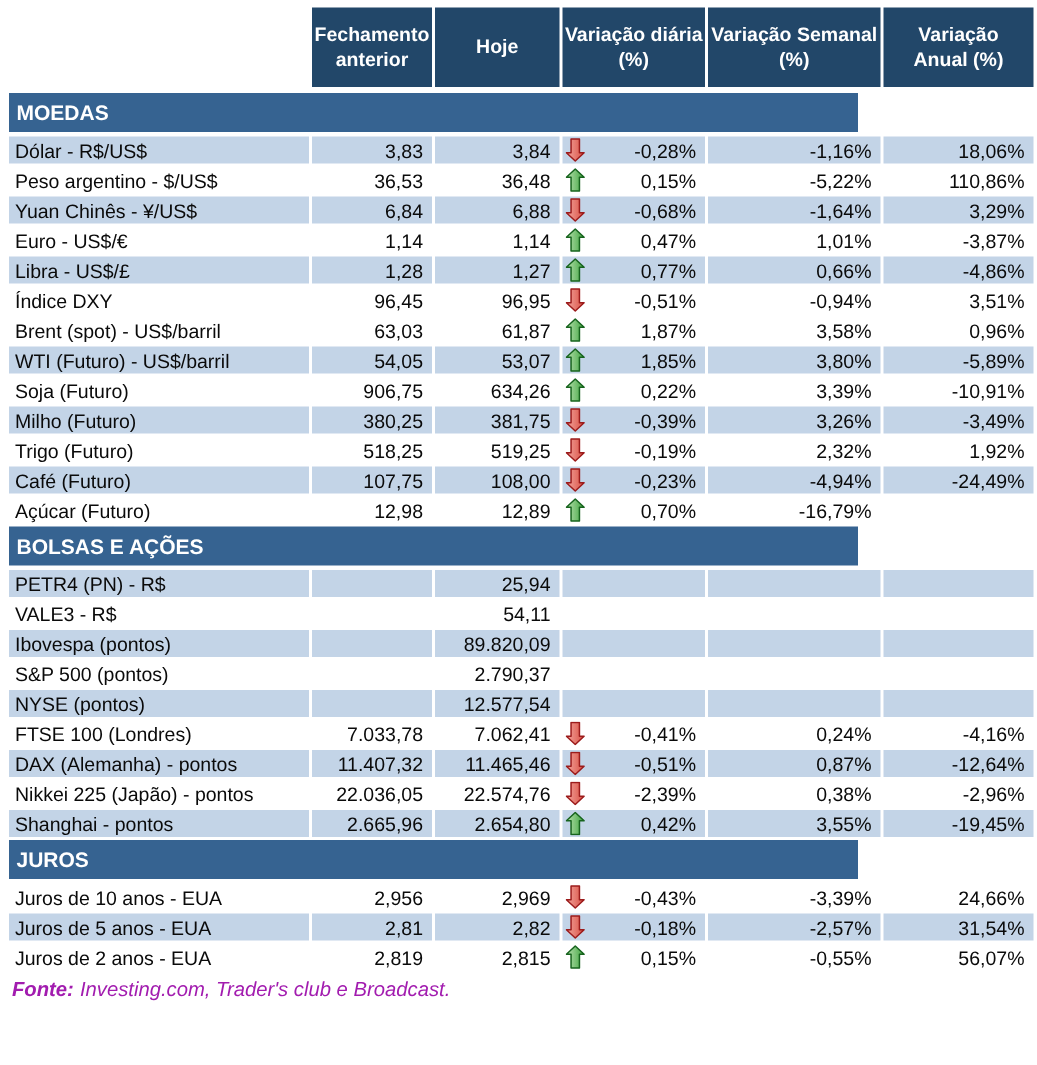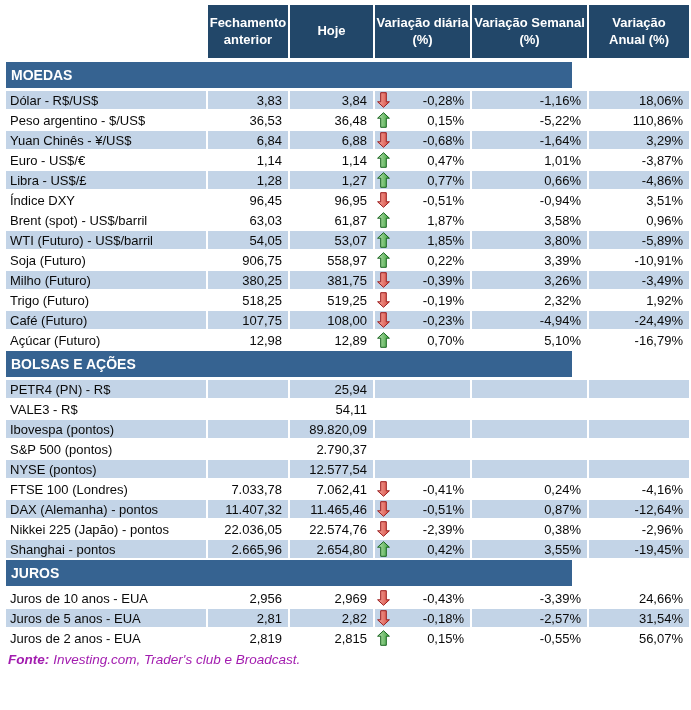--- a/index.html
+++ b/index.html
@@ -195,21 +195,21 @@
             </svg>
           </span>
           <span class="val">1,85%</span>
         </div>
         <div class="cell num sh">3,80%</div>
         <div class="cell num sh">-5,89%</div>
       </div>
       <div class="grid row">
         <div class="cell label">Soja (Futuro)</div>
         <div class="cell num">906,75</div>
-        <div class="cell num">558,97</div>
+        <div class="cell num">634,26</div>
         <div class="cell num daily">
           <span class="arrowbox">
             <svg width="13" height="16" viewBox="0 0 13 16">
               <polygon points="6.5,0.7 12.4,6.2 9.3,6.2 9.3,15.3 3.7,15.3 3.7,6.2 0.6,6.2" fill="url(#gradUp)" stroke="#17641E" stroke-width="1" stroke-linejoin="round"></polygon>
             </svg>
           </span>
           <span class="val">0,22%</span>
         </div>
         <div class="cell num">3,39%</div>
         <div class="cell num">-10,91%</div>
@@ -264,21 +264,20 @@
         <div class="cell num">12,98</div>
         <div class="cell num">12,89</div>
         <div class="cell num daily">
           <span class="arrowbox">
             <svg width="13" height="16" viewBox="0 0 13 16">
               <polygon points="6.5,0.7 12.4,6.2 9.3,6.2 9.3,15.3 3.7,15.3 3.7,6.2 0.6,6.2" fill="url(#gradUp)" stroke="#17641E" stroke-width="1" stroke-linejoin="round"></polygon>
             </svg>
           </span>
           <span class="val">0,70%</span>
         </div>
-        <div class="cell num">5,10%</div>
         <div class="cell num">-16,79%</div>
       </div>
       <div class="secbar">BOLSAS E AÇÕES</div>
       <div class="grid row">
         <div class="cell label sh">PETR4 (PN) - R$</div>
         <div class="cell num sh"></div>
         <div class="cell num sh">25,94</div>
         <div class="cell num daily sh">
           <span class="val"></span>
         </div>

